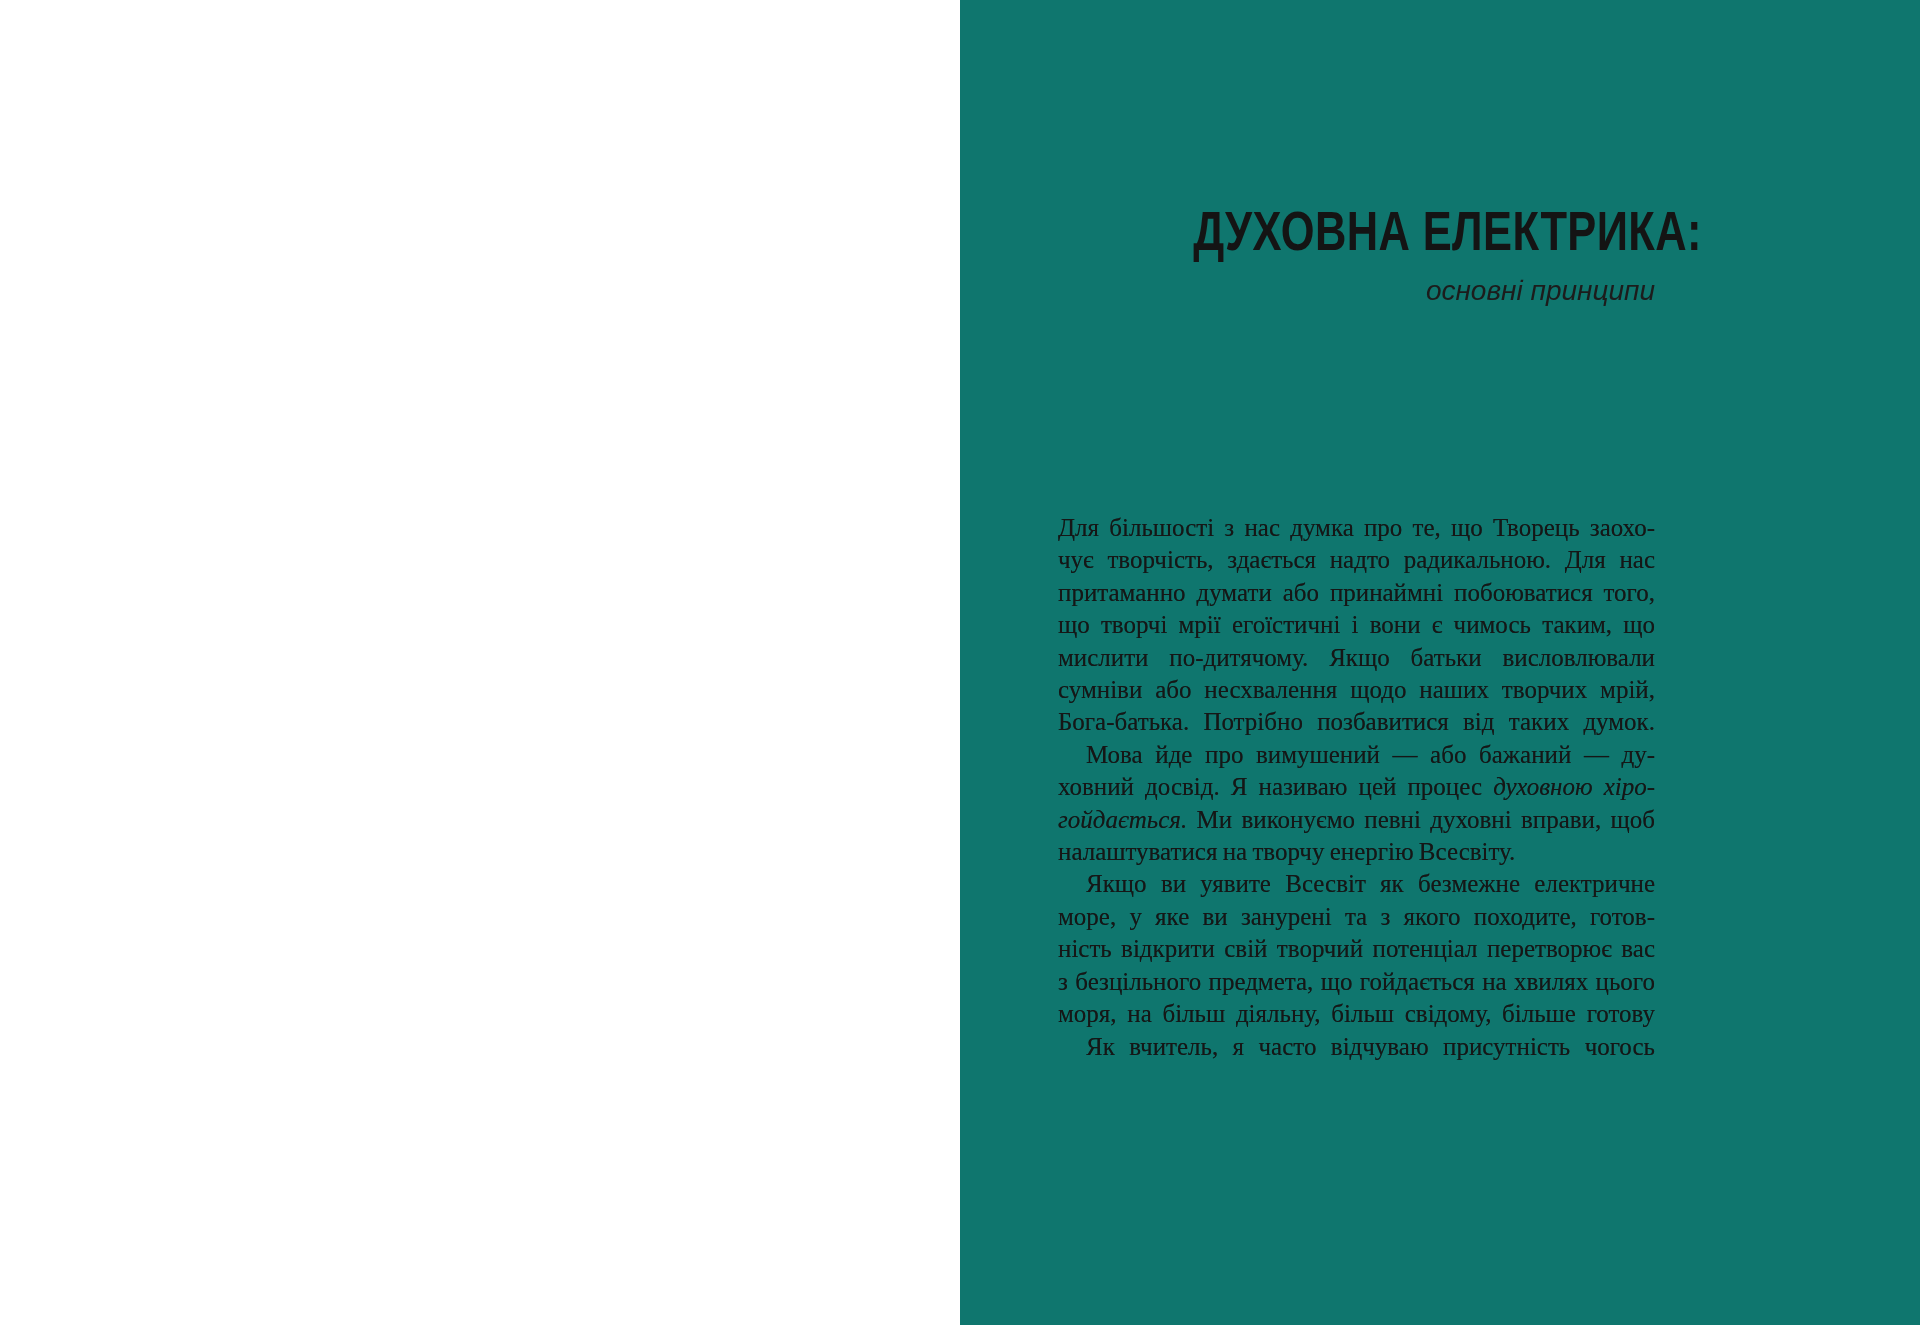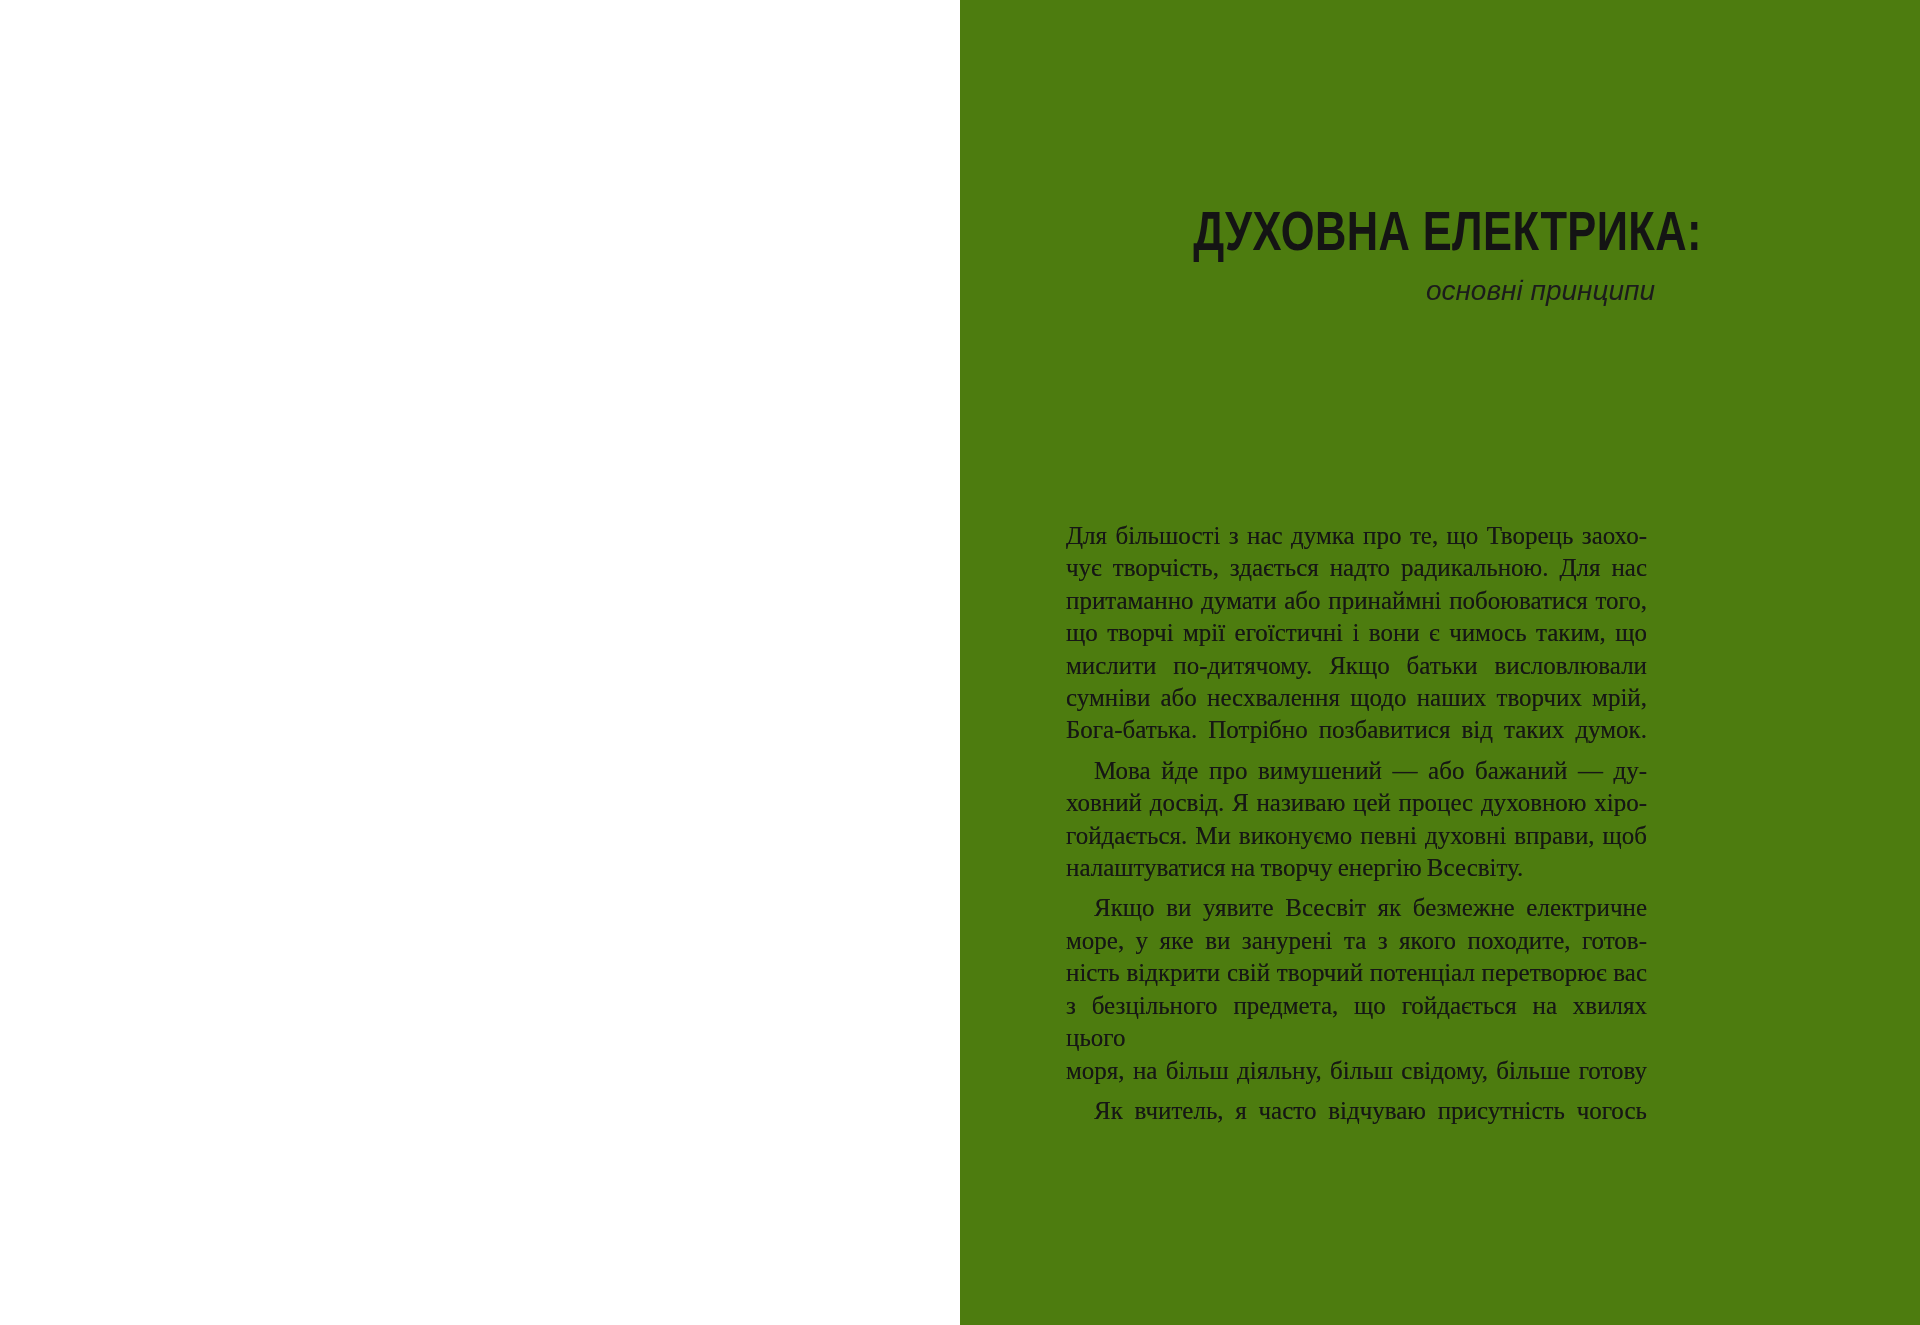--- a/index.html
+++ b/index.html
@@ -18,21 +18,21 @@
   .page-left {
     position: absolute;
     left: 0; top: 0;
     width: 960px; height: 1325px;
     background: #ffffff;
   }
   .page-right {
     position: absolute;
     left: 960px; top: 0;
     width: 960px; height: 1325px;
-    background: #4d7c0f;
+    background: #0f766e;
   }
   .heading {
     position: absolute;
     top: 204px;
     left: 98px;            
     width: 597px;
     text-align: right;
     color: #141414;
   }
   .chapter-title {
@@ -62,28 +62,28 @@
     top: 512px;
     left: 98px;            
     width: 597px;
     font-family: "Liberation Serif", serif;
     font-size: 25px;
     line-height: 32.4px;
     color: #161616;
     word-spacing: -1px;
     text-shadow: 0 0 0.5px rgba(0,0,0,0.45);
   }
-  .paragraph { margin: 8px; }
+  .paragraph { margin: 0; }
   .line { text-align: left; }
   .line.justify {
     text-align: justify;
     text-align-last: justify;
   }
   .line.indent { padding-left: 28px; }
-  .italic { }
+  .italic { font-style: italic; }
 </style>
 </head>
 <body>
 
 <div class="spread">
   <div class="page-left"></div>
   <div class="page-right">
     <div class="heading">
       <div class="chapter-title"><span class="squeeze">ДУХОВНА ЕЛЕКТРИКА:</span></div>
       <div class="chapter-subtitle">основні принципи</div>

